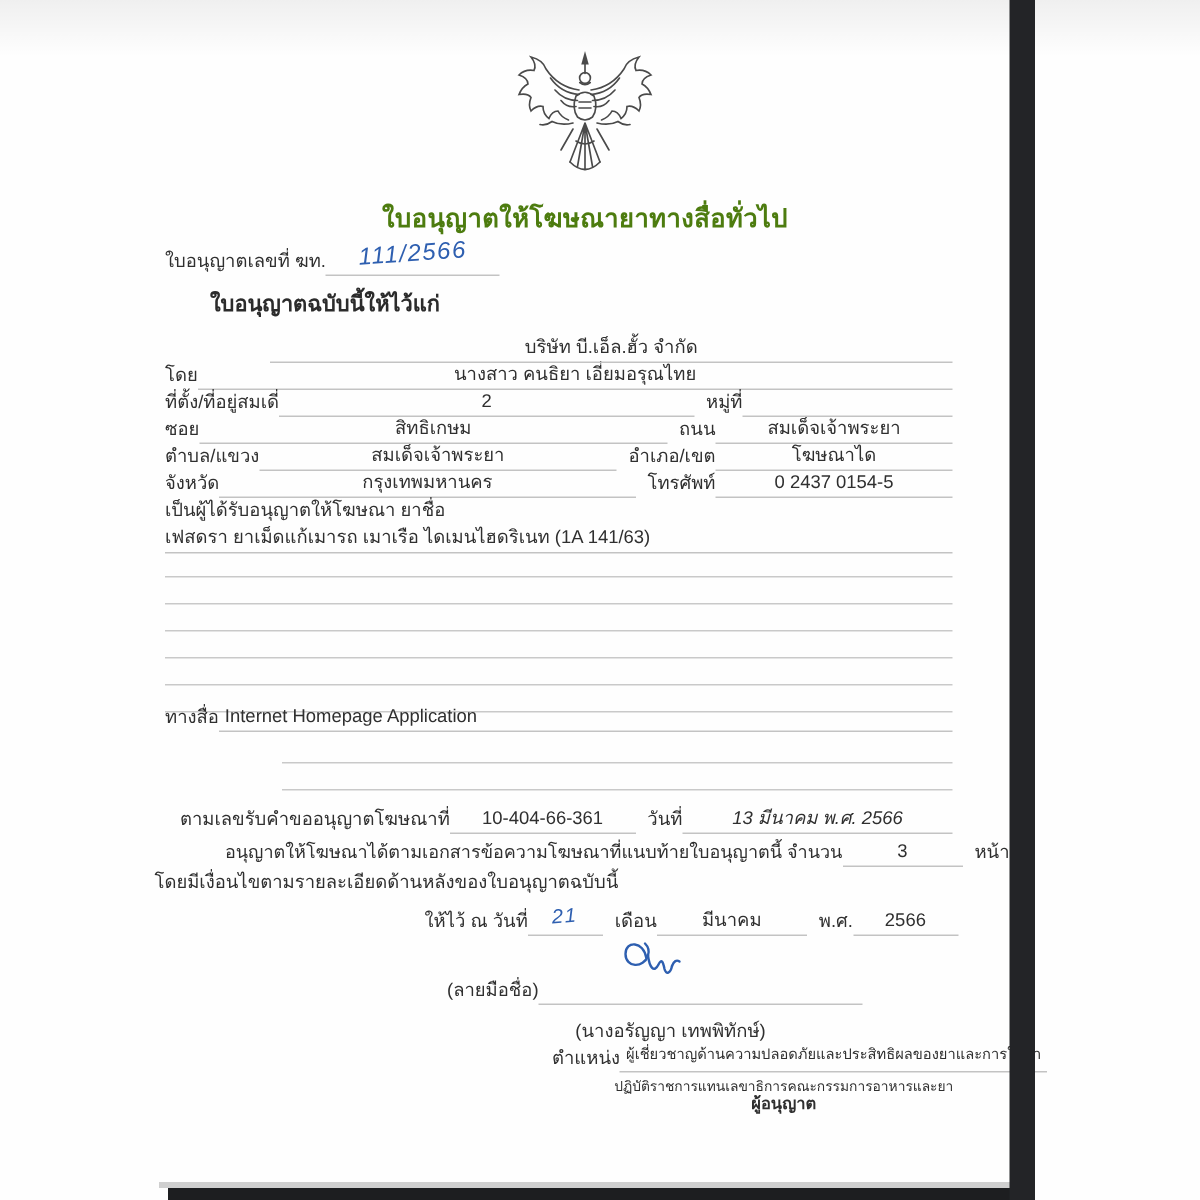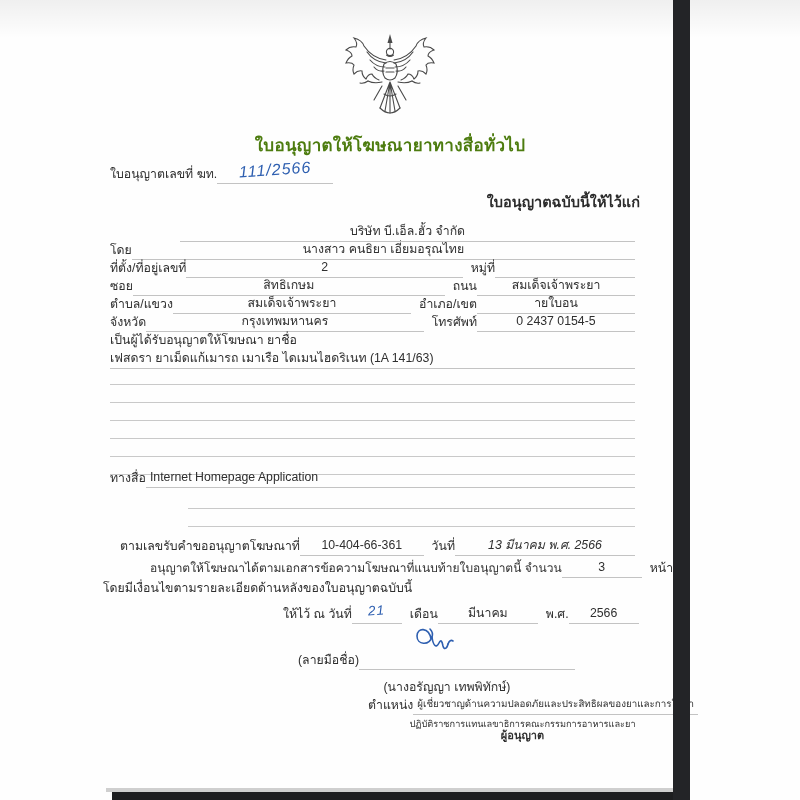--- a/index.html
+++ b/index.html
@@ -19,21 +19,21 @@
 
   .abs{position:absolute;}
   .row{position:absolute;display:flex;align-items:flex-end;}
   .lbl{white-space:nowrap;font-size:12.3px;line-height:1.25;padding-bottom:2px;}
   .lbl.r{margin-left:8px;}
   .fill{flex:1 1 auto;border-bottom:1px solid #c3c3c3;text-align:center;
         font-size:12.3px;line-height:1.25;padding:0 4px 2px 4px;min-height:14px;white-space:nowrap;}
   .fill.left{text-align:left;}
   .fill.fixed{flex:0 0 auto;}
   .title{font-size:17px;font-weight:bold;text-align:center;color:#4d7c0f;letter-spacing:.3px;}
-  .heading{font-size:14.5px;font-weight:bold;text-align:right;color:#2b2b2b;}
+  .heading{font-size:14.5px;font-weight:bold;text-align:left;color:#2b2b2b;}
   .plain{font-size:12.3px;line-height:1.25;white-space:nowrap;}
   .ruled{position:absolute;border-bottom:1px solid #c9c9c9;height:14px;}
   .ink{color:#2e5fb0;}
   .hand{font-style:italic;font-weight:500;letter-spacing:1px;transform:rotate(-4deg) translateY(-1px);display:inline-block;}
   .small{font-size:9.8px;}
   .tiny{font-size:9.2px;}
   .center{text-align:center;}
   .bold{font-weight:bold;}
   .sig-wrap{position:relative;}
   .sig-ink{position:absolute;left:50px;top:-34px;}
@@ -84,38 +84,38 @@
   <div class="row" style="left:110px;top:240px;width:525px;height:20px;">
     <span class="lbl">โดย</span>
     <span class="fill">นางสาว คนธิยา เอี่ยมอรุณไทย</span>
   </div>
 
   <div class="row" style="left:180px;top:222px;width:455px;height:20px;">
     <span class="fill">บริษัท บี.เอ็ล.ฮั้ว จำกัด</span>
   </div>
 
   <div class="row" style="left:110px;top:258px;width:525px;height:20px;">
-    <span class="lbl">ที่ตั้ง/ที่อยู่เลขที่</span>
+    <span class="lbl">ที่ตั้ง/ที่อยู่สมเดี่</span>
     <span class="fill">2</span>
     <span class="lbl r">หมู่ที่</span>
     <span class="fill fixed" style="flex:0 0 132px;"></span>
   </div>
 
   <div class="row" style="left:110px;top:276px;width:525px;height:20px;">
     <span class="lbl">ซอย</span>
     <span class="fill">สิทธิเกษม</span>
     <span class="lbl r">ถนน</span>
     <span class="fill fixed" style="flex:0 0 150px;">สมเด็จเจ้าพระยา</span>
   </div>
 
   <div class="row" style="left:110px;top:294px;width:525px;height:20px;">
     <span class="lbl">ตำบล/แขวง</span>
     <span class="fill">สมเด็จเจ้าพระยา</span>
     <span class="lbl r">อำเภอ/เขต</span>
-    <span class="fill fixed" style="flex:0 0 150px;">ายใบอน</span>
+    <span class="fill fixed" style="flex:0 0 150px;">โฆษณาได</span>
   </div>
 
   <div class="row" style="left:110px;top:312px;width:525px;height:20px;">
     <span class="lbl">จังหวัด</span>
     <span class="fill">กรุงเทพมหานคร</span>
     <span class="lbl r">โทรศัพท์</span>
     <span class="fill fixed" style="flex:0 0 150px;">0 2437 0154-5</span>
   </div>
 
   <div class="abs plain" style="left:110px;top:333px;">เป็นผู้ได้รับอนุญาตให้โฆษณา ยาชื่อ</div>

